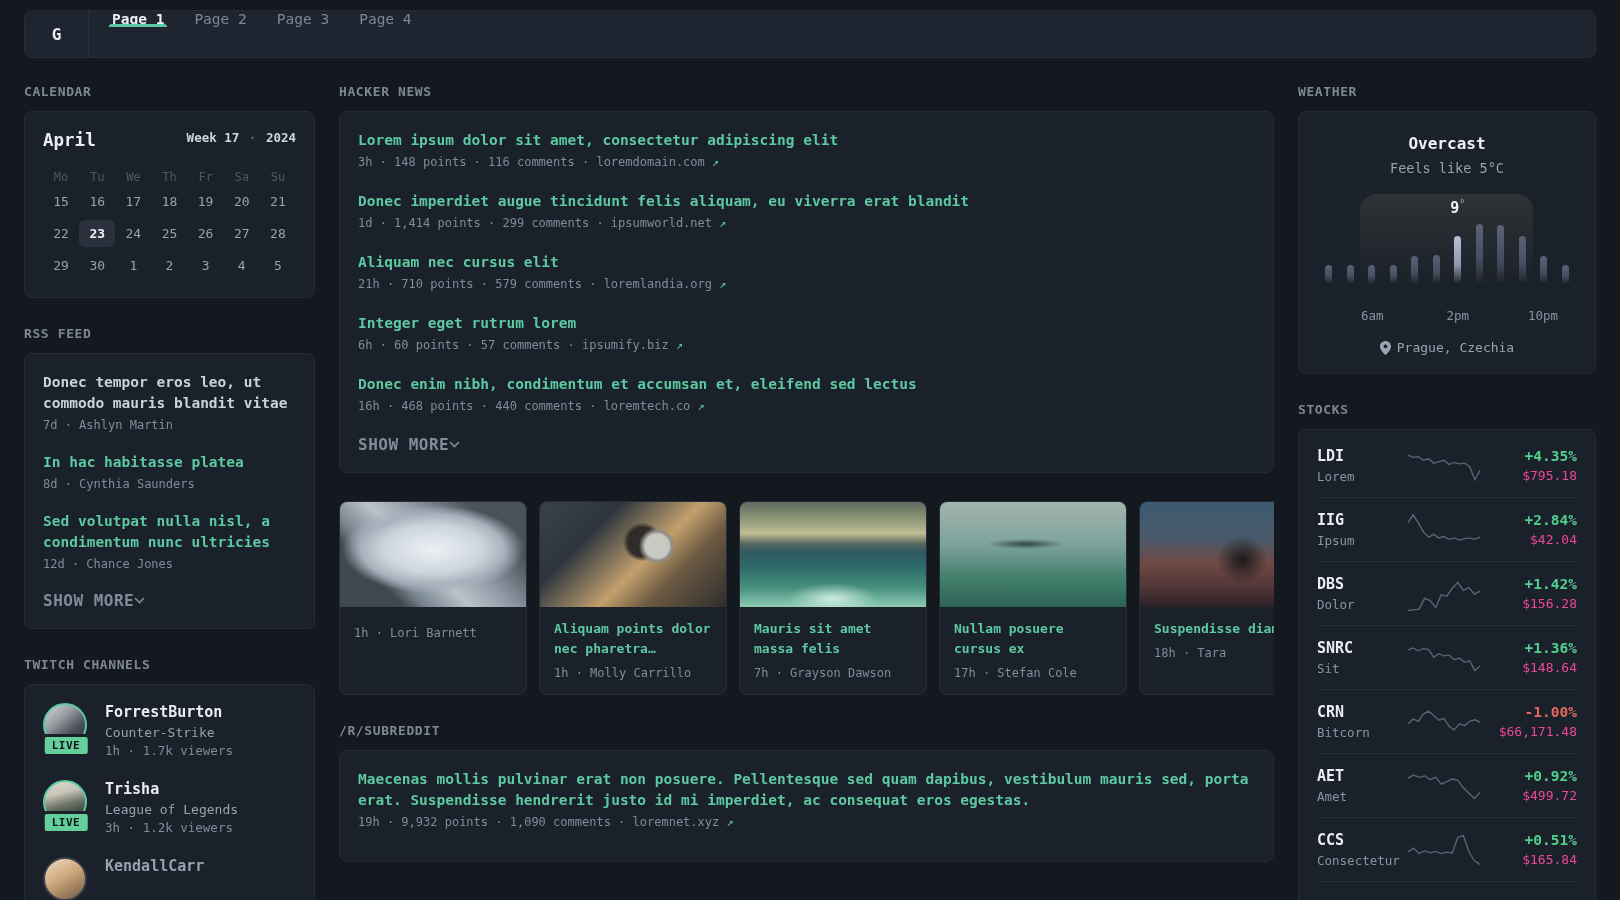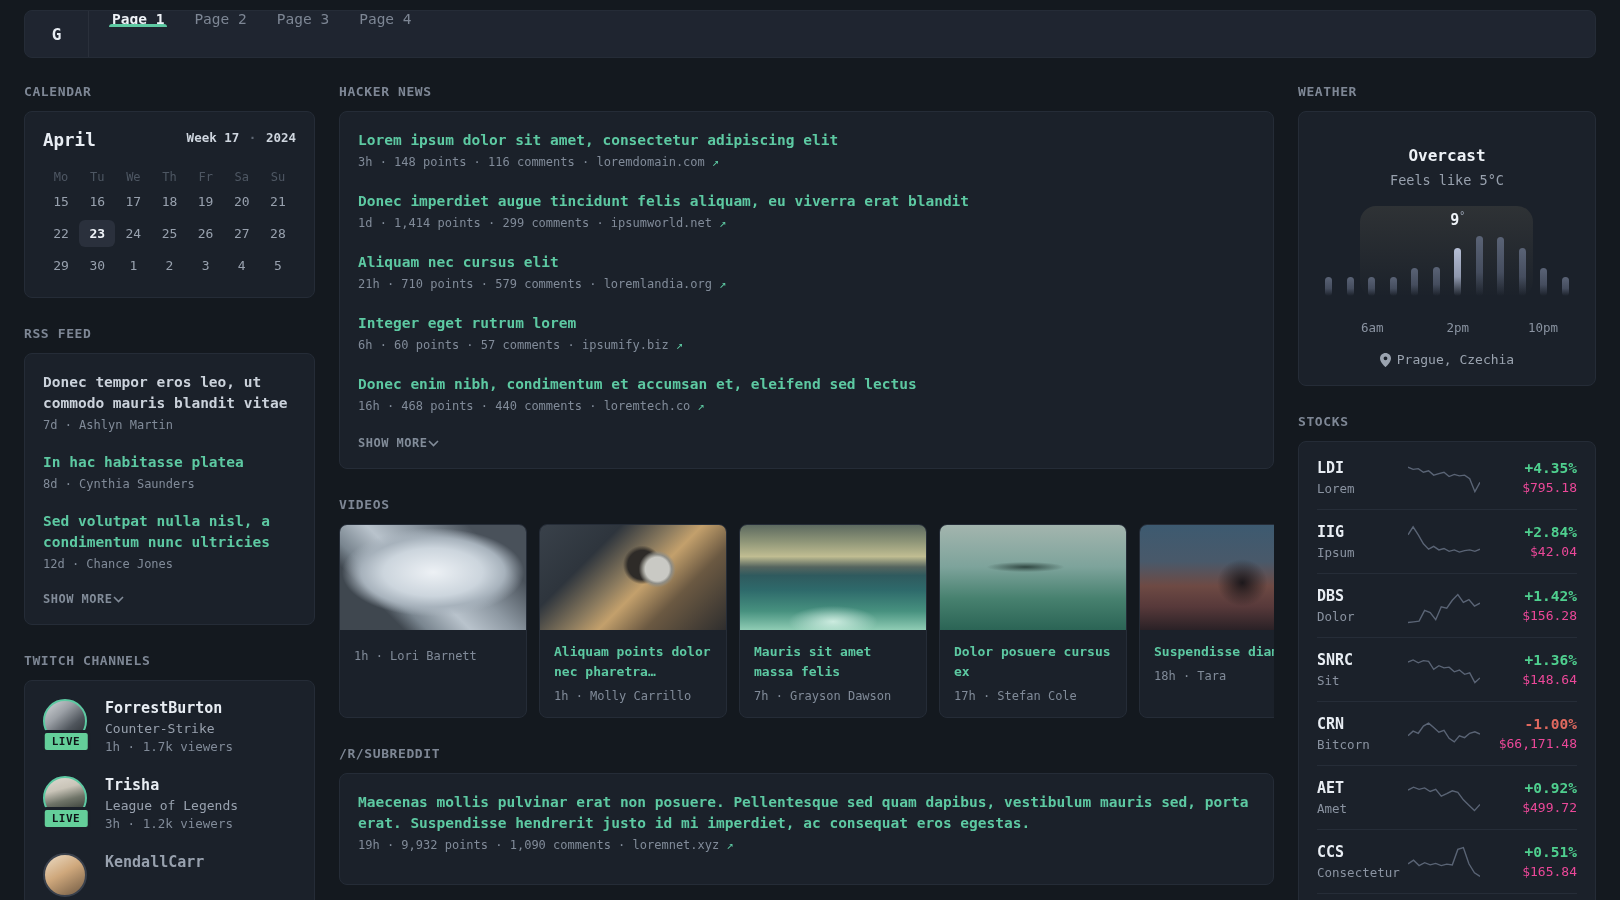--- a/index.html
+++ b/index.html
@@ -57,21 +57,21 @@
   .cal-day{text-align:center;font-size:13px;color:#98a1ae;padding:6px 0;border-radius:6px;}
   .cal-day.sel{background:#2a303c;color:#eef2f7;font-weight:700;}
 
   
   .feed-item{margin-bottom:20px;}
   .feed-item:last-of-type{margin-bottom:14px;}
   .feed-title{color:var(--green);font-size:14.5px;font-weight:600;line-height:1.45;cursor:pointer;display:block;}
   .feed-title.muted{color:#cbd2db;}
   .feed-meta{color:#818b99;font-size:12px;margin-top:4px;}
   .feed-meta .arrow{color:var(--green);}
-  .show-more{display:inline-flex;align-items:center;gap:0;color:#828c99;font-size:12px;
+  .show-more{display:inline-flex;align-items:center;gap:0;color:#828c99;font-size:16px;
        font-weight:600;letter-spacing:.5px;cursor:pointer;margin-top:0;}
   .show-more svg{stroke:#828c99;}
 
   
   .hn .feed-item{margin-bottom:22px;}
   .hn .feed-title{font-size:14.5px;}
 
   
   .video-row{display:flex;gap:12px;overflow:hidden;}
   .video-card{flex:0 0 188px;width:188px;background:var(--card);border:1px solid var(--card-border);
@@ -109,21 +109,21 @@
   .av3{background:linear-gradient(150deg,#ecdcc5 0%,#cfa87c 45%,#8a6f52 85%);}
   .live-badge{position:absolute;left:50%;transform:translateX(-50%);bottom:-8px;
       background:#64cf9a;color:#101419;font-size:11px;font-weight:700;letter-spacing:.5px;
       padding:2px 7px;border-radius:5px;border:3px solid var(--card);}
   .tw-name{color:#e8edf3;font-size:15px;font-weight:700;line-height:1.25;}
   .tw-row.offline .tw-name{color:#98a1ae;}
   .tw-cat{color:#98a1ae;font-size:13px;margin-top:3px;}
   .tw-meta{color:#818b99;font-size:12.5px;margin-top:3px;}
 
   
-  .wx-card{padding:34px 20px 18px;}
+  .wx-card{padding:22px 20px 18px;}
   .wx-cond{text-align:center;font-size:16px;font-weight:700;color:#eef2f7;}
   .wx-feels{text-align:center;font-size:13.5px;color:#98a1ae;margin-top:7px;}
   .wx-chart{position:relative;height:90px;margin-top:18px;}
   .wx-day{position:absolute;left:16%;width:67.5%;top:0;bottom:-1px;border-radius:16px;
       background:linear-gradient(180deg, rgba(219,201,152,.10) 0%, rgba(219,201,152,.03) 70%, rgba(219,201,152,0) 100%);}
   .wx-bars{position:absolute;inset:0;display:flex;align-items:flex-end;justify-content:space-between;padding:0 6px;}
   .wbar{width:7px;border-radius:4px;
       background:linear-gradient(180deg,#57607395 0%,#4a5263 55%, rgba(62,69,84,0) 100%);
       background:linear-gradient(180deg,#5a6376 0%,#454d5e 60%, rgba(62,69,84,0) 100%);}
   .wbar.current{background:linear-gradient(180deg,#b6bfd6 0%,#8e97ad 60%, rgba(120,128,150,0) 100%);}
@@ -311,21 +311,20 @@
           <div class="show-more">
             <span>SHOW MORE</span>
             <svg width="11" height="7" viewBox="0 0 11 7" fill="none" stroke-width="1.6">
                 <path d="M1 1 L5.5 5.5 L10 1"></path>
               </svg>
           </div>
         </div>
       </div>
 
       <div class="widget">
-        <h2 class="wtitle">VIDEOS</h2>
         <div class="video-row">
           <div class="video-card">
             <div class="vthumb th1"></div>
             <div class="vbody">
               <div class="vmeta">1h · Lori Barnett</div>
             </div>
           </div>
           <div class="video-card">
             <div class="vthumb th2"></div>
             <div class="vbody">
@@ -336,21 +335,21 @@
           <div class="video-card">
             <div class="vthumb th3"></div>
             <div class="vbody">
               <div class="vtitle">Mauris sit amet massa felis</div>
               <div class="vmeta">7h · Grayson Dawson</div>
             </div>
           </div>
           <div class="video-card">
             <div class="vthumb th4"></div>
             <div class="vbody">
-              <div class="vtitle">Dolor posuere cursus ex</div>
+              <div class="vtitle">Nullam posuere cursus ex</div>
               <div class="vmeta">17h · Stefan Cole</div>
             </div>
           </div>
           <div class="video-card">
             <div class="vthumb th5"></div>
             <div class="vbody">
               <div class="vtitle">Suspendisse diam</div>
               <div class="vmeta">18h · Tara</div>
             </div>
           </div>

